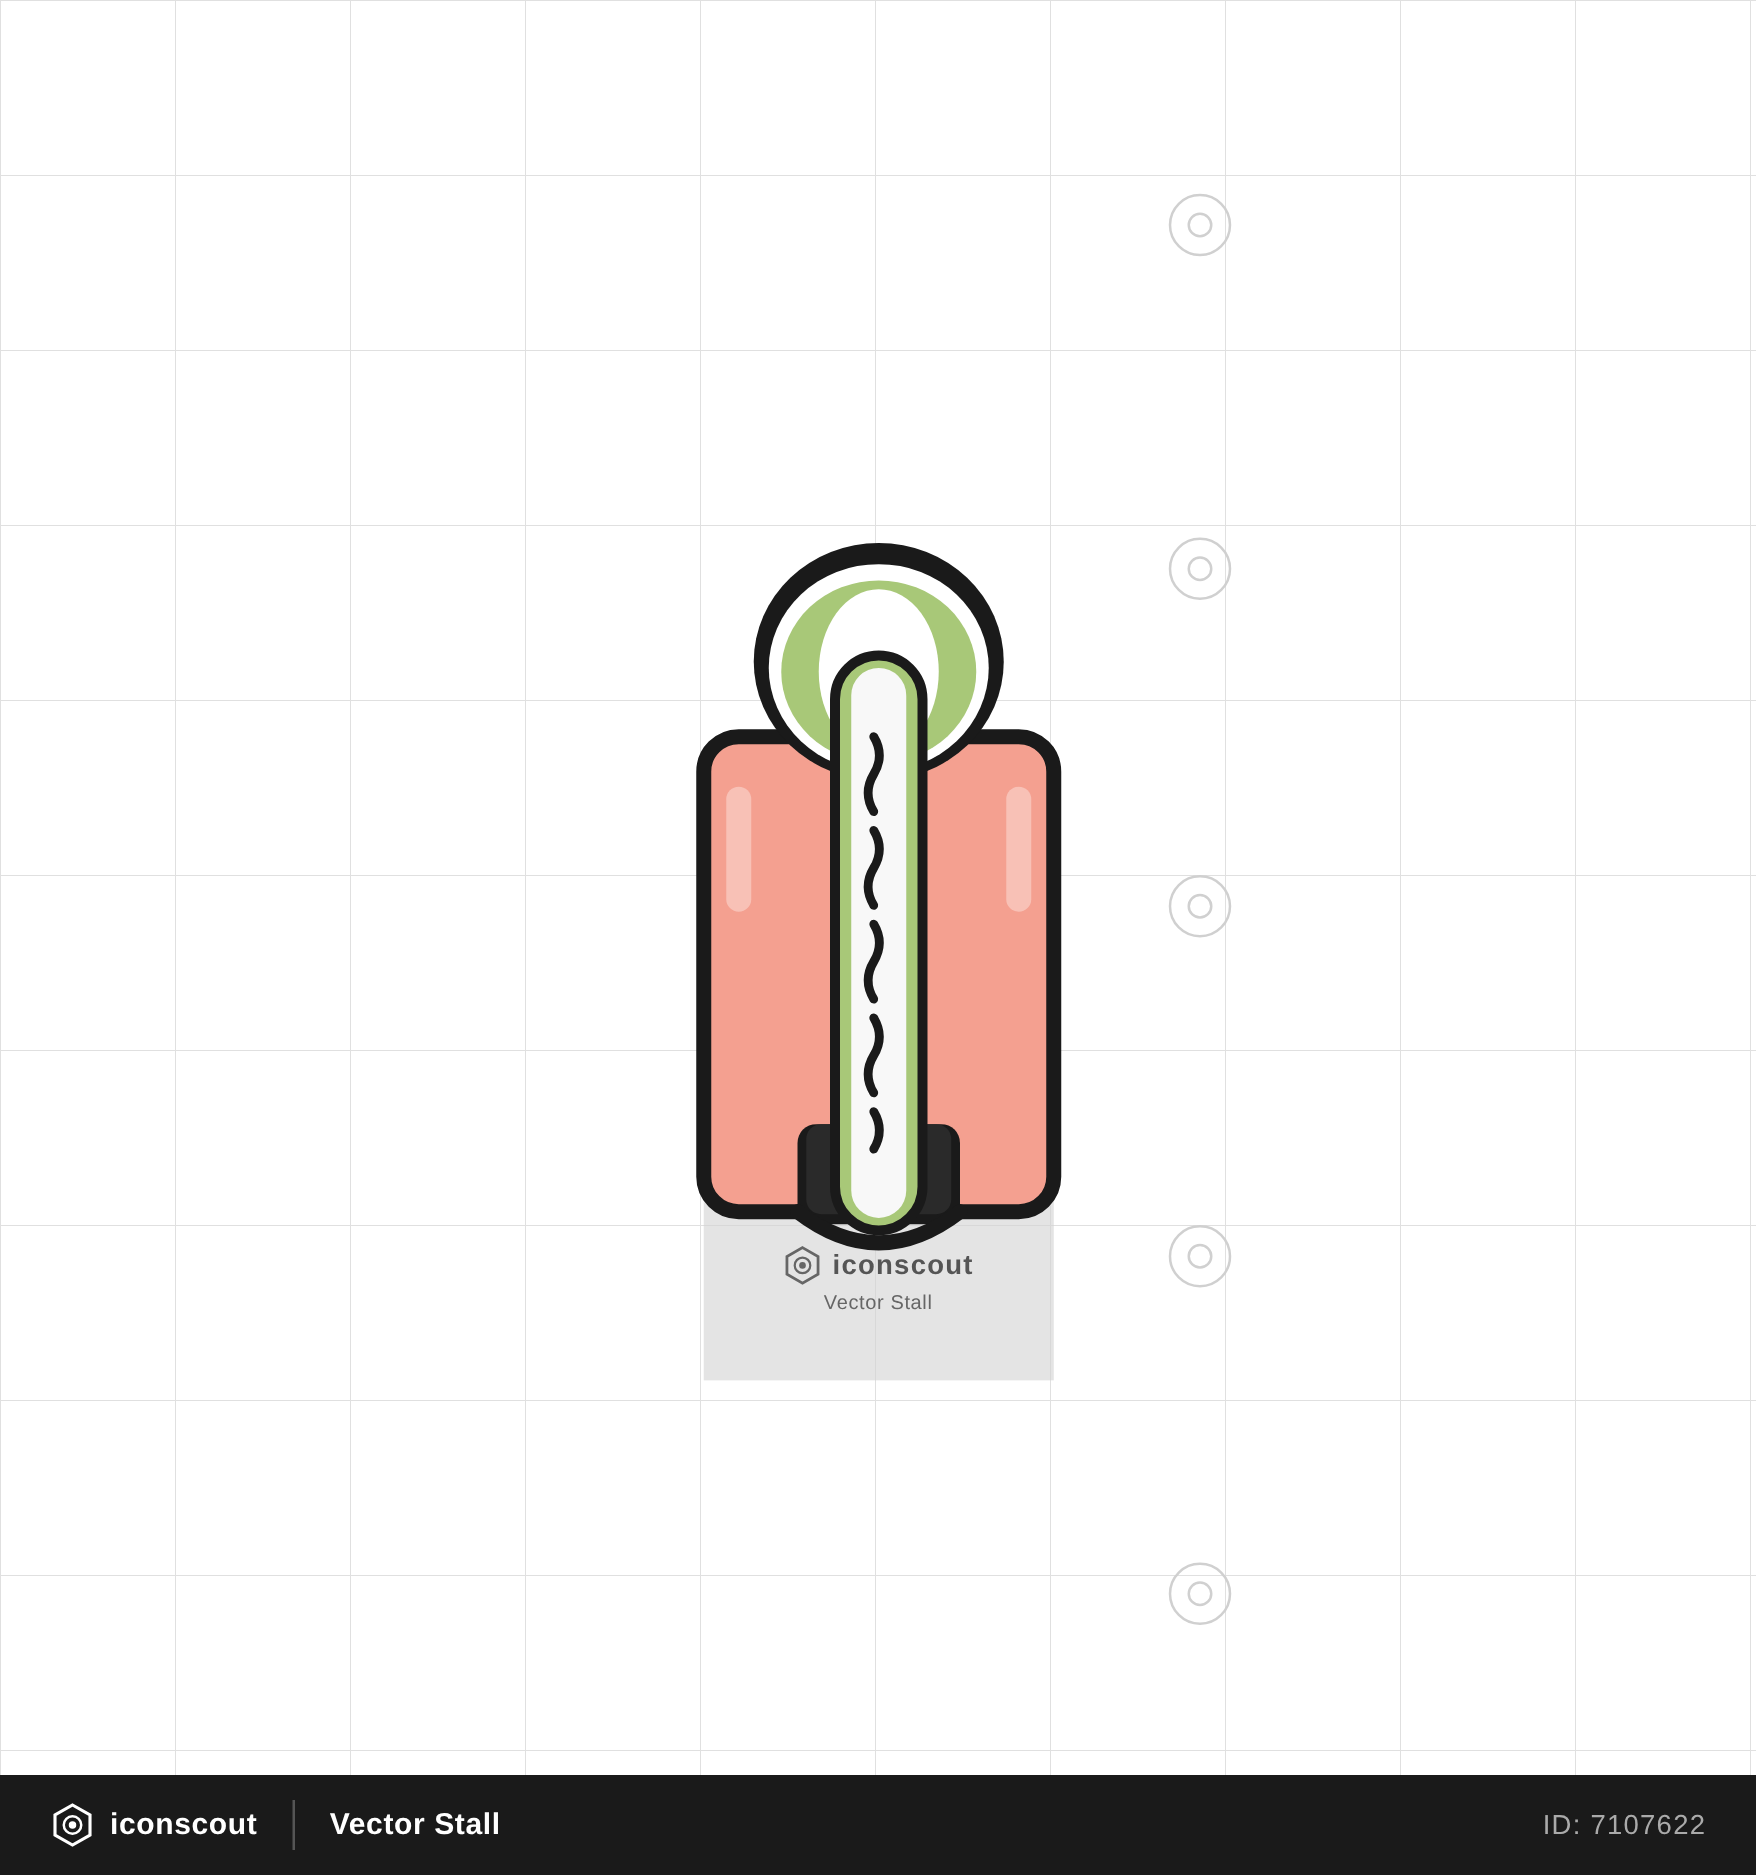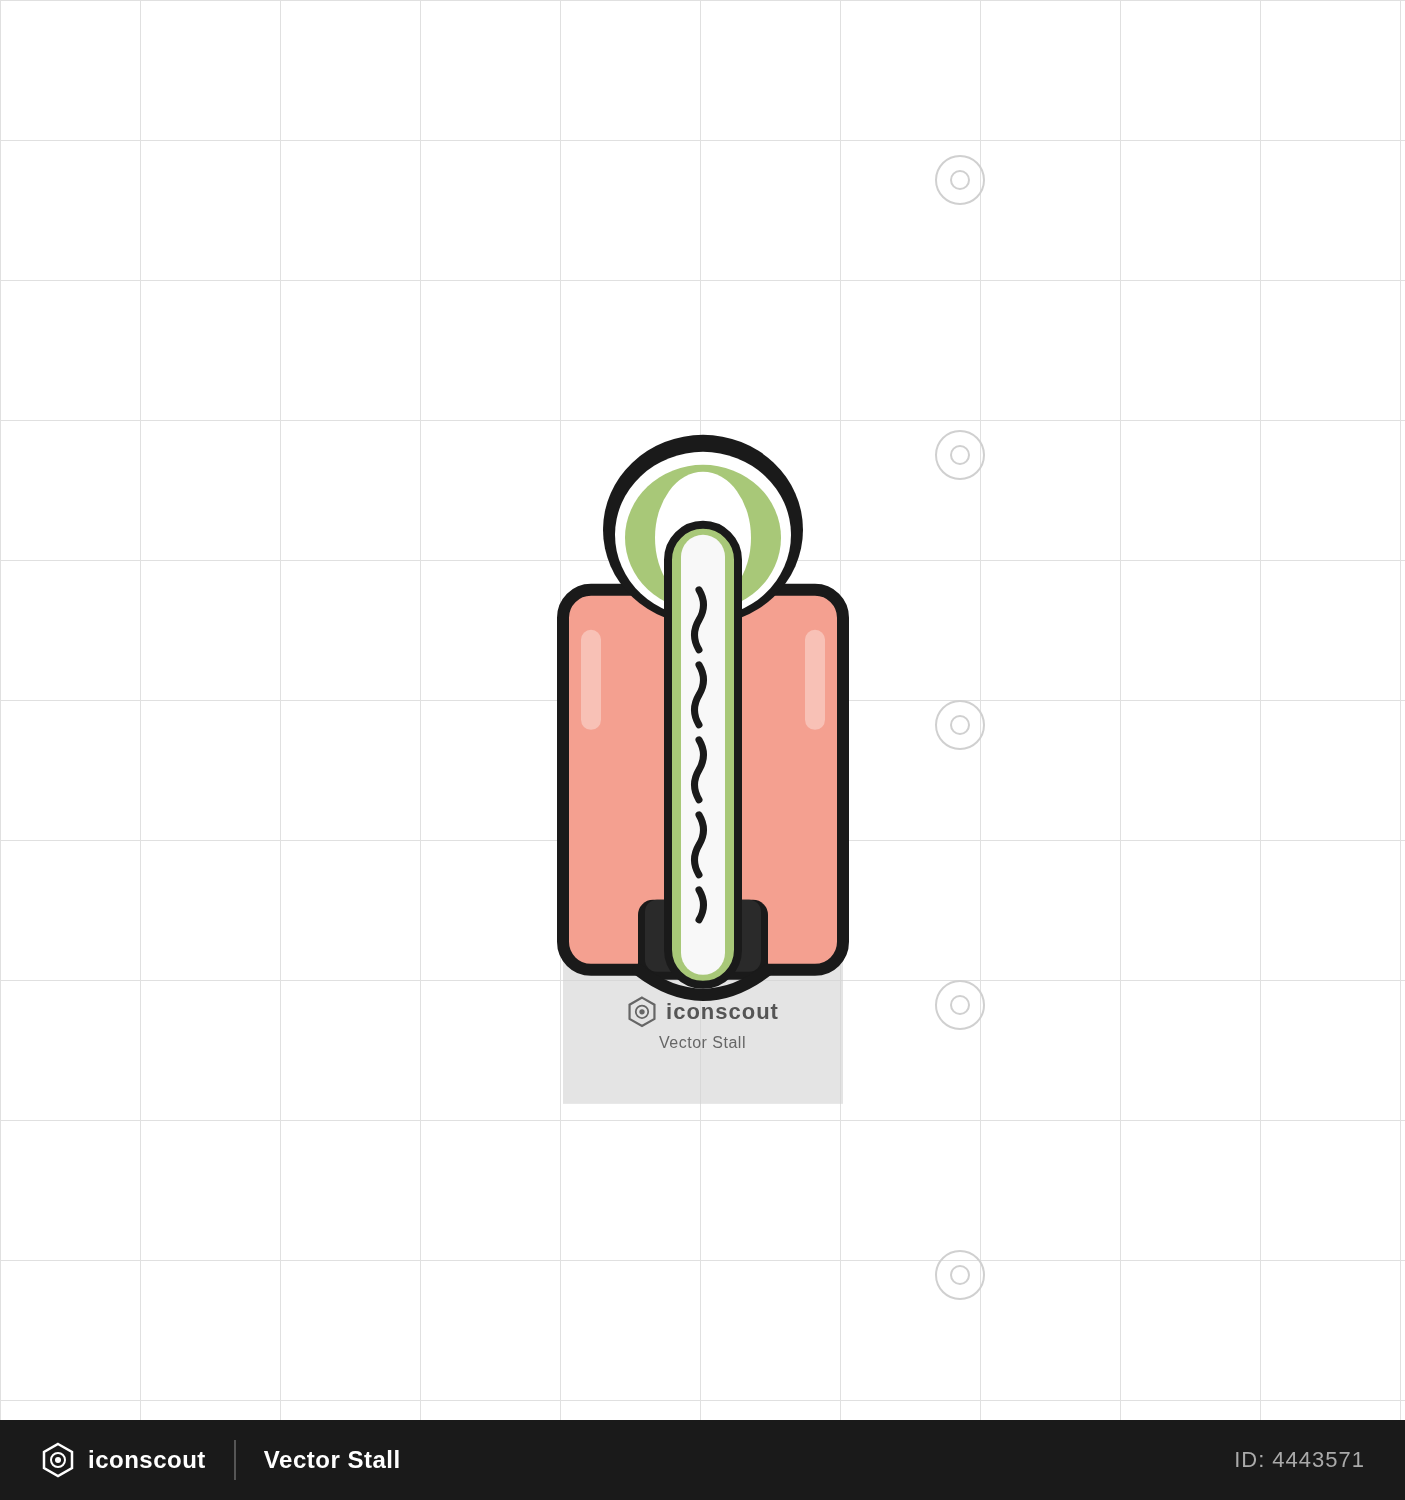--- a/index.html
+++ b/index.html
@@ -242,14 +242,14 @@
 
     <svg class="bottom-bar-logo-hex" viewBox="0 0 36 36">
       <polygon points="18,2 32,10 32,26 18,34 4,26 4,10" fill="none" stroke="#ffffff" stroke-width="2.5"></polygon>
       <circle cx="18" cy="18" r="7" fill="none" stroke="#ffffff" stroke-width="2"></circle>
       <circle cx="18" cy="18" r="3" fill="#ffffff"></circle>
     </svg>
     <span class="bottom-bar-text">iconscout</span>
     <div class="bottom-bar-divider"></div>
     <span class="bottom-bar-text">Vector Stall</span>
   </div>
-  <span class="bottom-bar-id">ID: 4443571</span>
+  <span class="bottom-bar-id">ID: 7107622</span>
 </div>
 
 </body></html>

